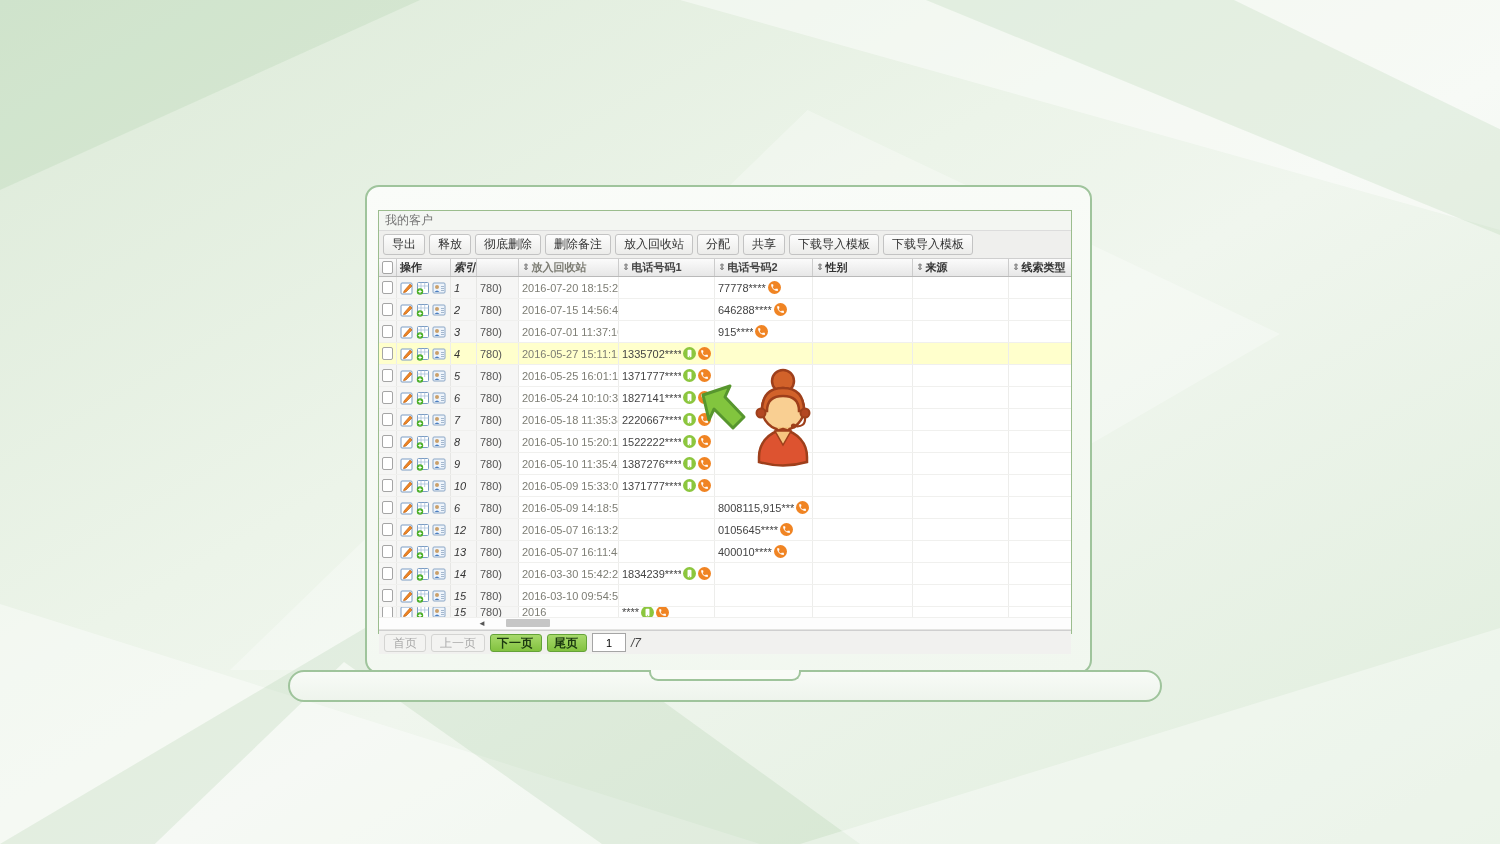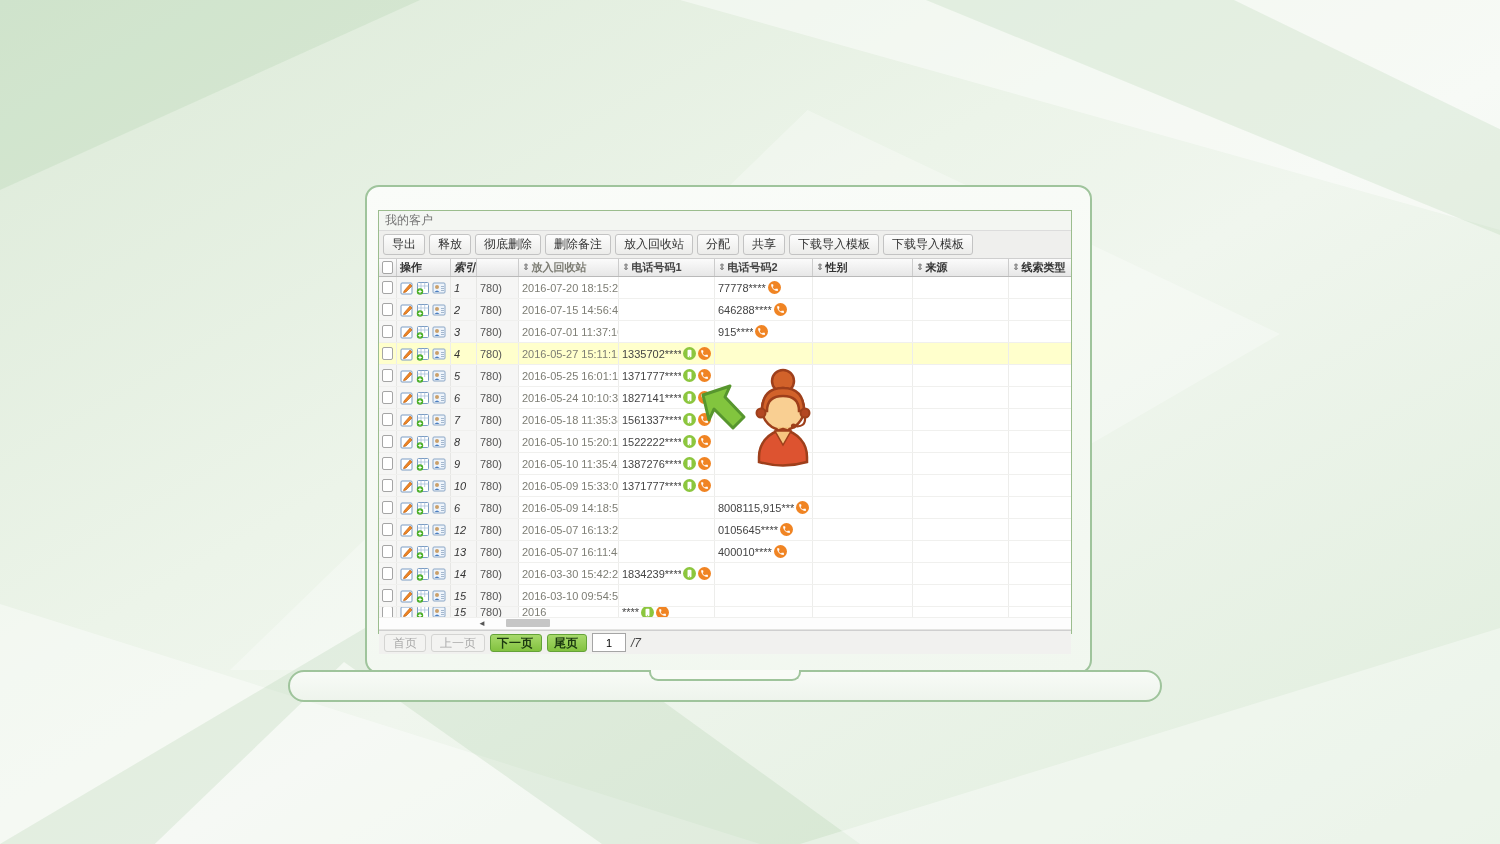--- a/index.html
+++ b/index.html
@@ -507,21 +507,21 @@
                 <circle cx="5" cy="6" r="2" fill="#caa06a"></circle>
                 <path d="M2.5 11 Q5 8 7.5 11 Z" fill="#4a7dbf"></path>
                 <path d="M9 5.5 H12 M9 7.5 H12 M9 9.5 H12" stroke="#9ab0c8" stroke-width=".9"></path>
               </svg>
       </span>
     </div>
     <div class="cell col-idx cold idx">7</div>
     <div class="cell col-trunc cold trunc">780)</div>
     <div class="cell col-date date">2016-05-18 11:35:38</div>
     <div class="cell col-p1">
-      <span class="pnum">1561337****</span>
+      <span class="pnum">2220667****</span>
       <span class="ci green">
         <svg viewBox="0 0 10 10">
                 <rect x="2.8" y="0.8" width="4.4" height="8.4" rx="1.1" fill="#fff"></rect>
                 <circle cx="5" cy="8" r=".6" fill="#8cc63e"></circle>
               </svg>
       </span>
       <span class="ci orange">
         <svg viewBox="0 0 24 24">
                 <path fill="#fff" d="M6.6 10.8c1.4 2.8 3.8 5.2 6.6 6.6l2.2-2.2c.3-.3.7-.4 1-.2 1.1.4 2.3.6 3.6.6.6 0 1 .4 1 1V20c0 .6-.4 1-1 1C10.8 21 3 13.2 3 3.9 3 3.4 3.4 3 4 3h3.5c.6 0 1 .4 1 1 0 1.2.2 2.4.6 3.6.1.3 0 .7-.2 1l-2.3 2.2z"></path>
               </svg>

